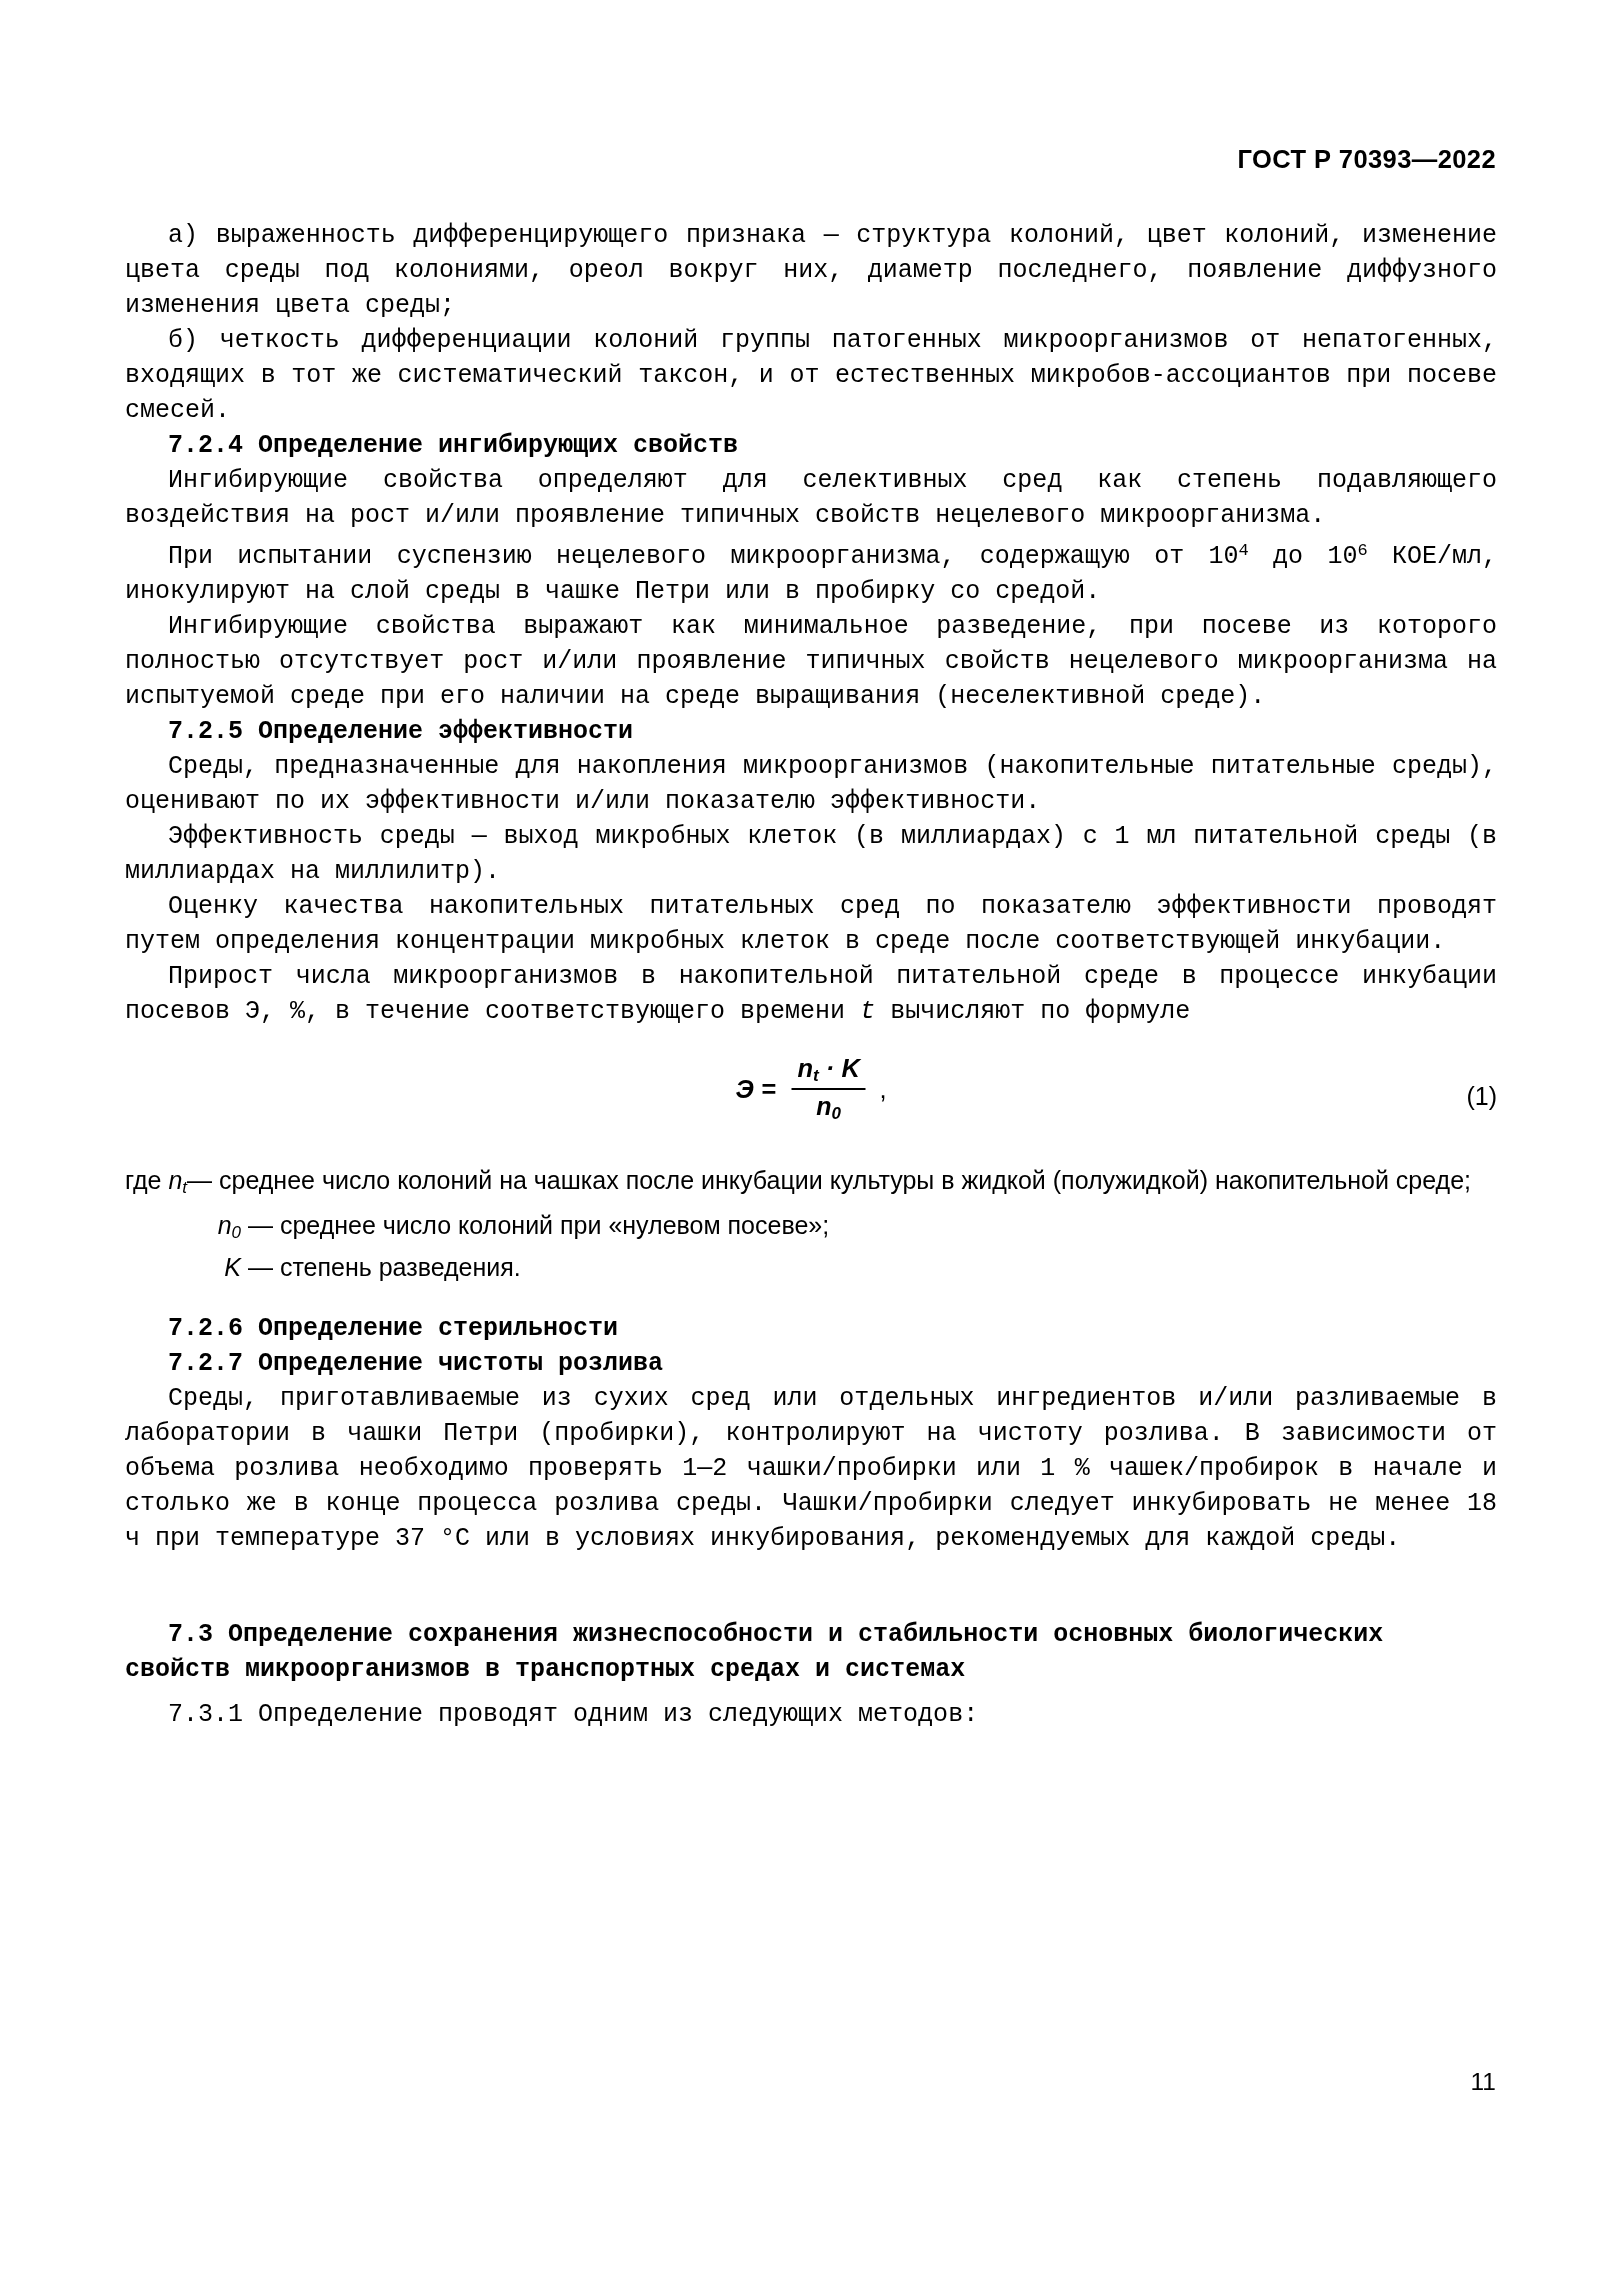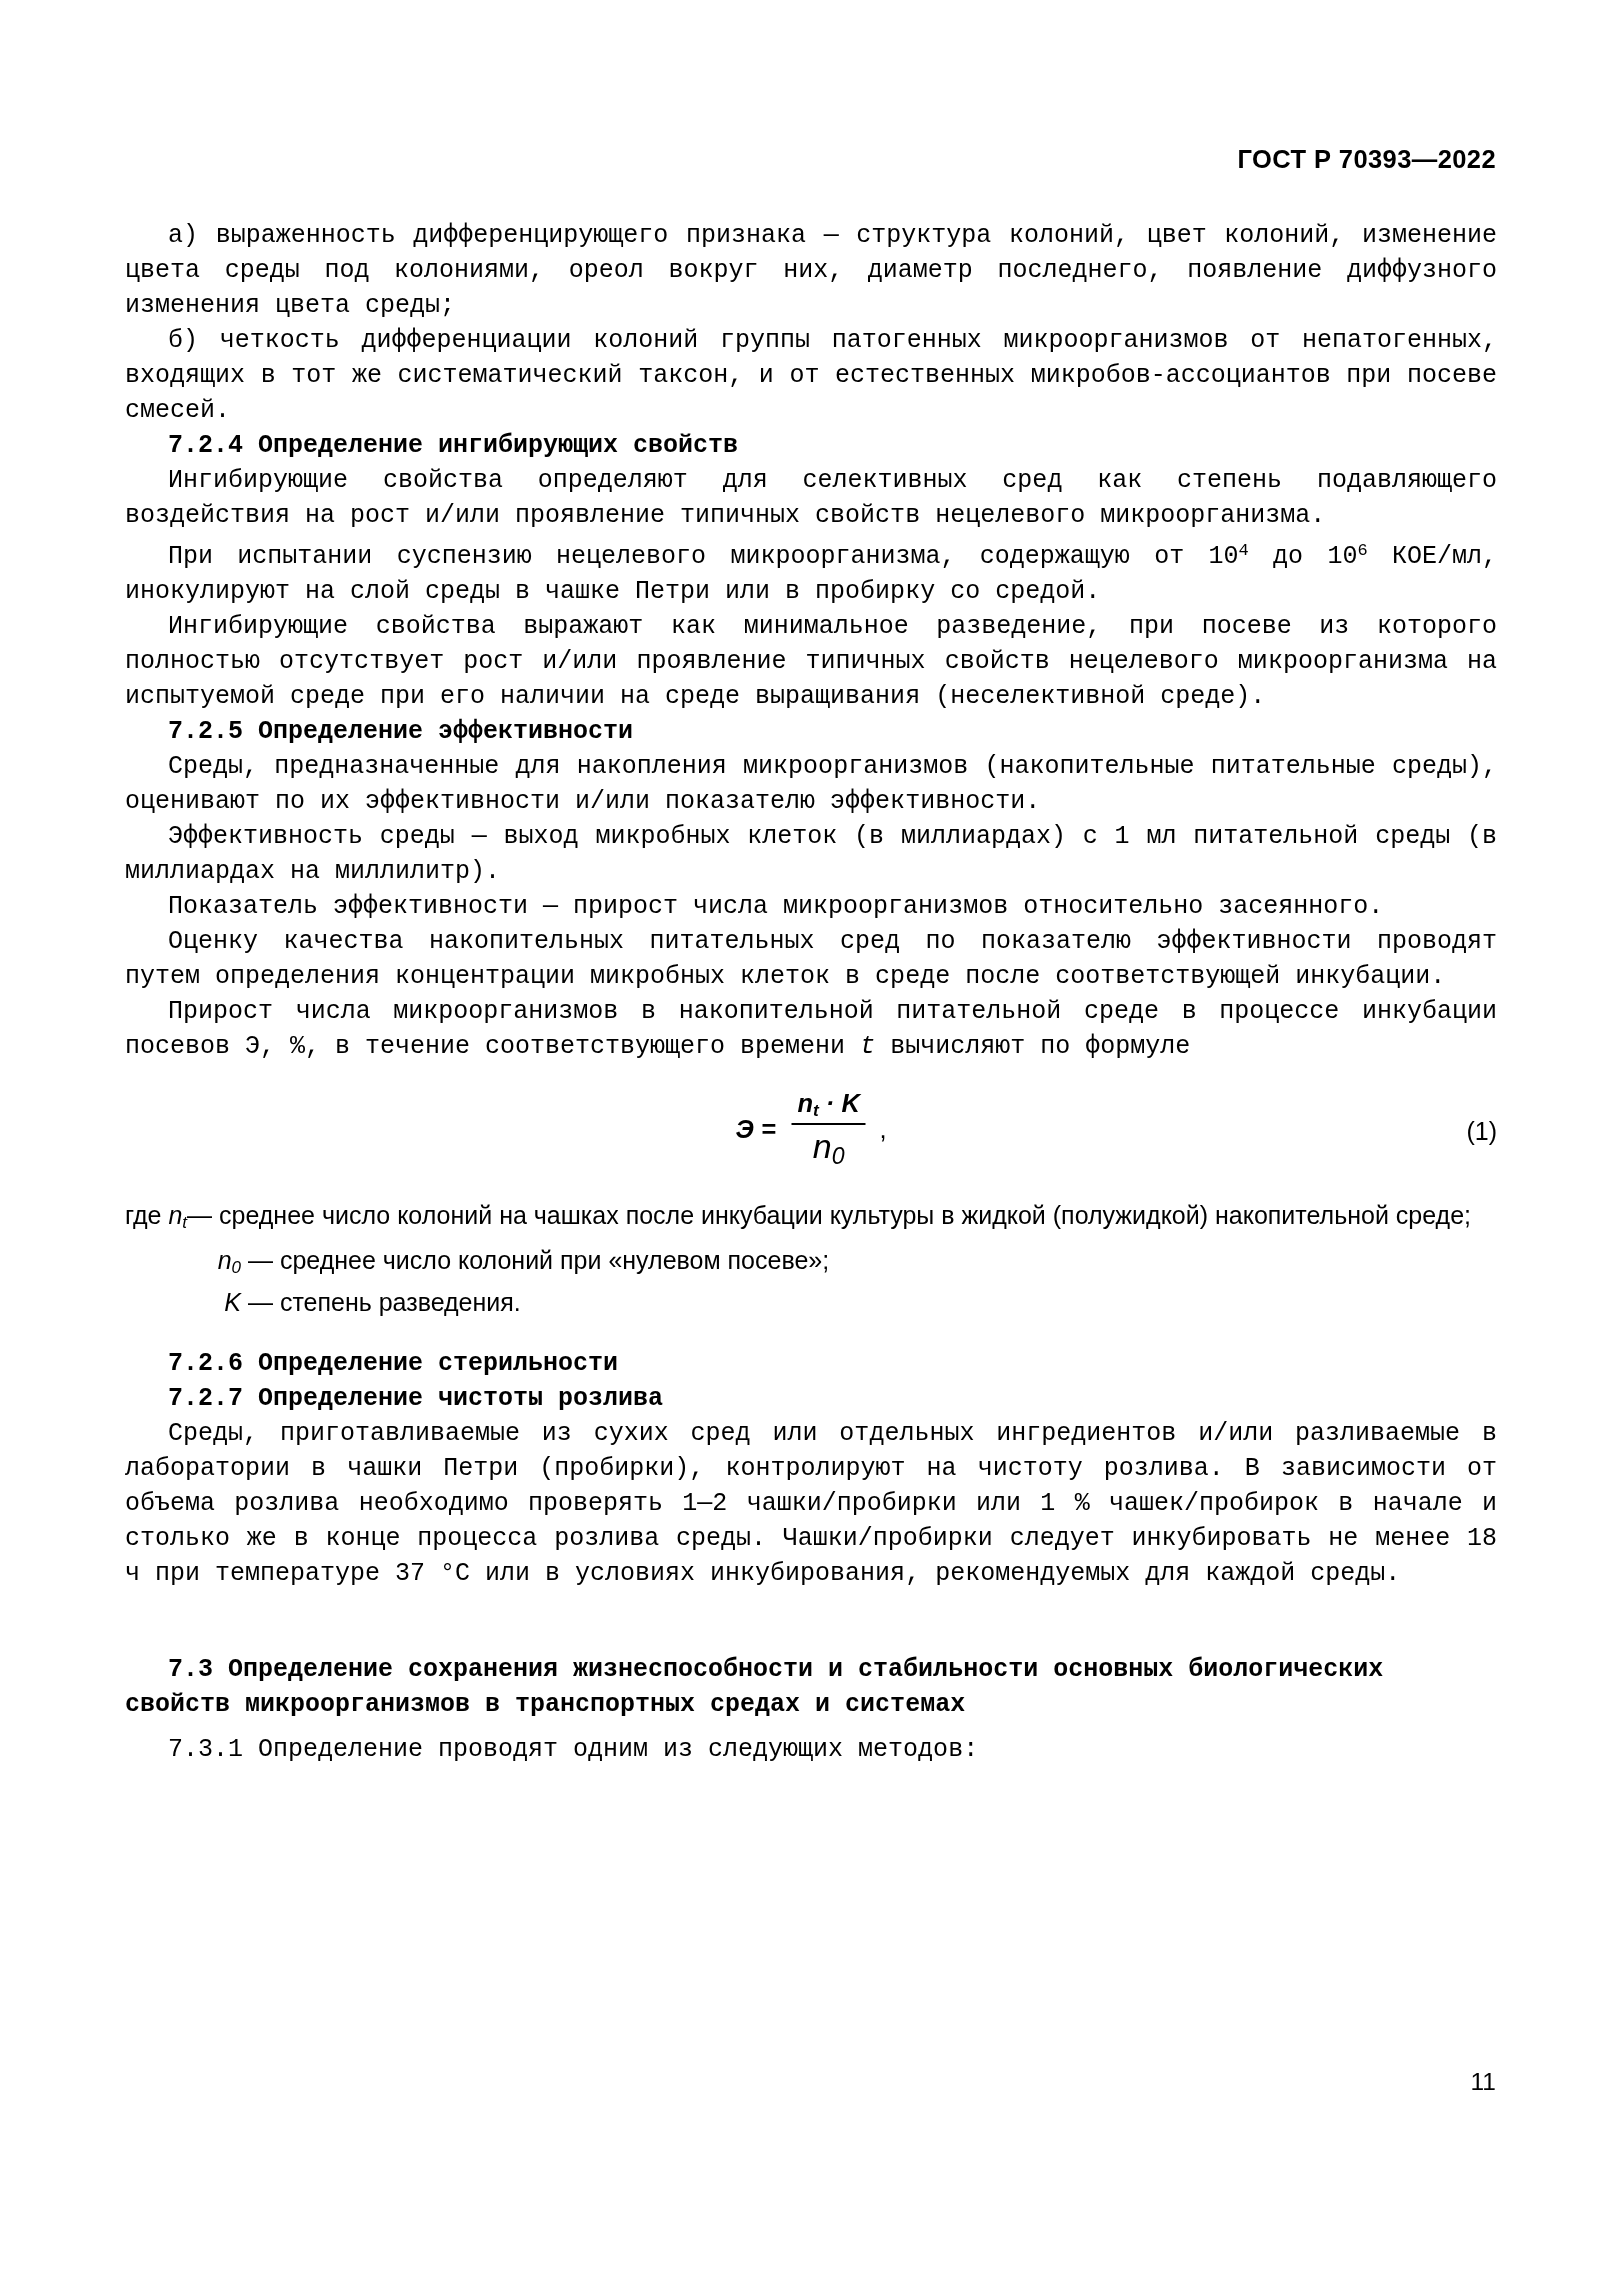--- a/index.html
+++ b/index.html
@@ -91,23 +91,23 @@
     font-style: italic;
     font-size: 25.5px;
   }
   .frac .bar {
     width: 100%;
     height: 2px;
     background: #000;
   }
   .frac .den {
     padding: 2px 5.9px 0 5.9px;
-    font-weight: normal;
+    font-weight: bold;
     font-style: italic;
-    font-size: 34px;
+    font-size: 25px;
   }
   sub { font-size: 0.68em; vertical-align: -0.25em; }
   sup { font-size: 0.68em; vertical-align: 0.45em; }
   .eqno {
     position: absolute;
     right: 0;
     top: 27.4px;
     font-size: 25px;
   }
   .where {
@@ -161,21 +161,20 @@
     <p class="head">7.2.4 Определение ингибирующих свойств</p>
     <p class="indent">Ингибирующие свойства определяют для селективных сред как степень подавляющего воздействия на рост и/или проявление типичных свойств нецелевого микроорганизма.</p>
 
     <p class="indent"><span>При испытании суспензию нецелевого микроорганизма, содержащую от 10</span><sup>4</sup><span> до 10</span><sup>6</sup><span> КОЕ/мл, инокулируют на слой среды в чашке Петри или в пробирку со средой.</span></p>
 
     <p class="indent">Ингибирующие свойства выражают как минимальное разведение, при посеве из которого полностью отсутствует рост и/или проявление типичных свойств нецелевого микроорганизма на испытуемой среде при его наличии на среде выращивания (неселективной среде).</p>
 
     <p class="head">7.2.5 Определение эффективности</p>
     <p class="indent">Среды, предназначенные для накопления микроорганизмов (накопительные питательные среды), оценивают по их эффективности и/или показателю эффективности.</p>
     <p class="indent">Эффективность среды — выход микробных клеток (в миллиардах) с 1 мл питательной среды (в миллиардах на миллилитр).</p>
-    <p class="indent">Показатель эффективности — прирост числа микроорганизмов относительно засеянного.</p>
     <p class="indent">Оценку качества накопительных питательных сред по показателю эффективности проводят путем определения концентрации микробных клеток в среде после соответствующей инкубации.</p>
 
     <p class="indent"><span>Прирост числа микроорганизмов в накопительной питательной среде в процессе инкубации посевов Э, %, в течение соответствующего времени </span><span class="italic">t</span><span> вычисляют по формуле</span></p>
 
     <div class="formula-wrap">
       <div class="formula">
         <span class="lhs">Э =</span>
         <span class="frac">
           <span class="num"><span class="italic">n</span><sub>t</sub><span> · K</span></span>
           <span class="bar"></span>

